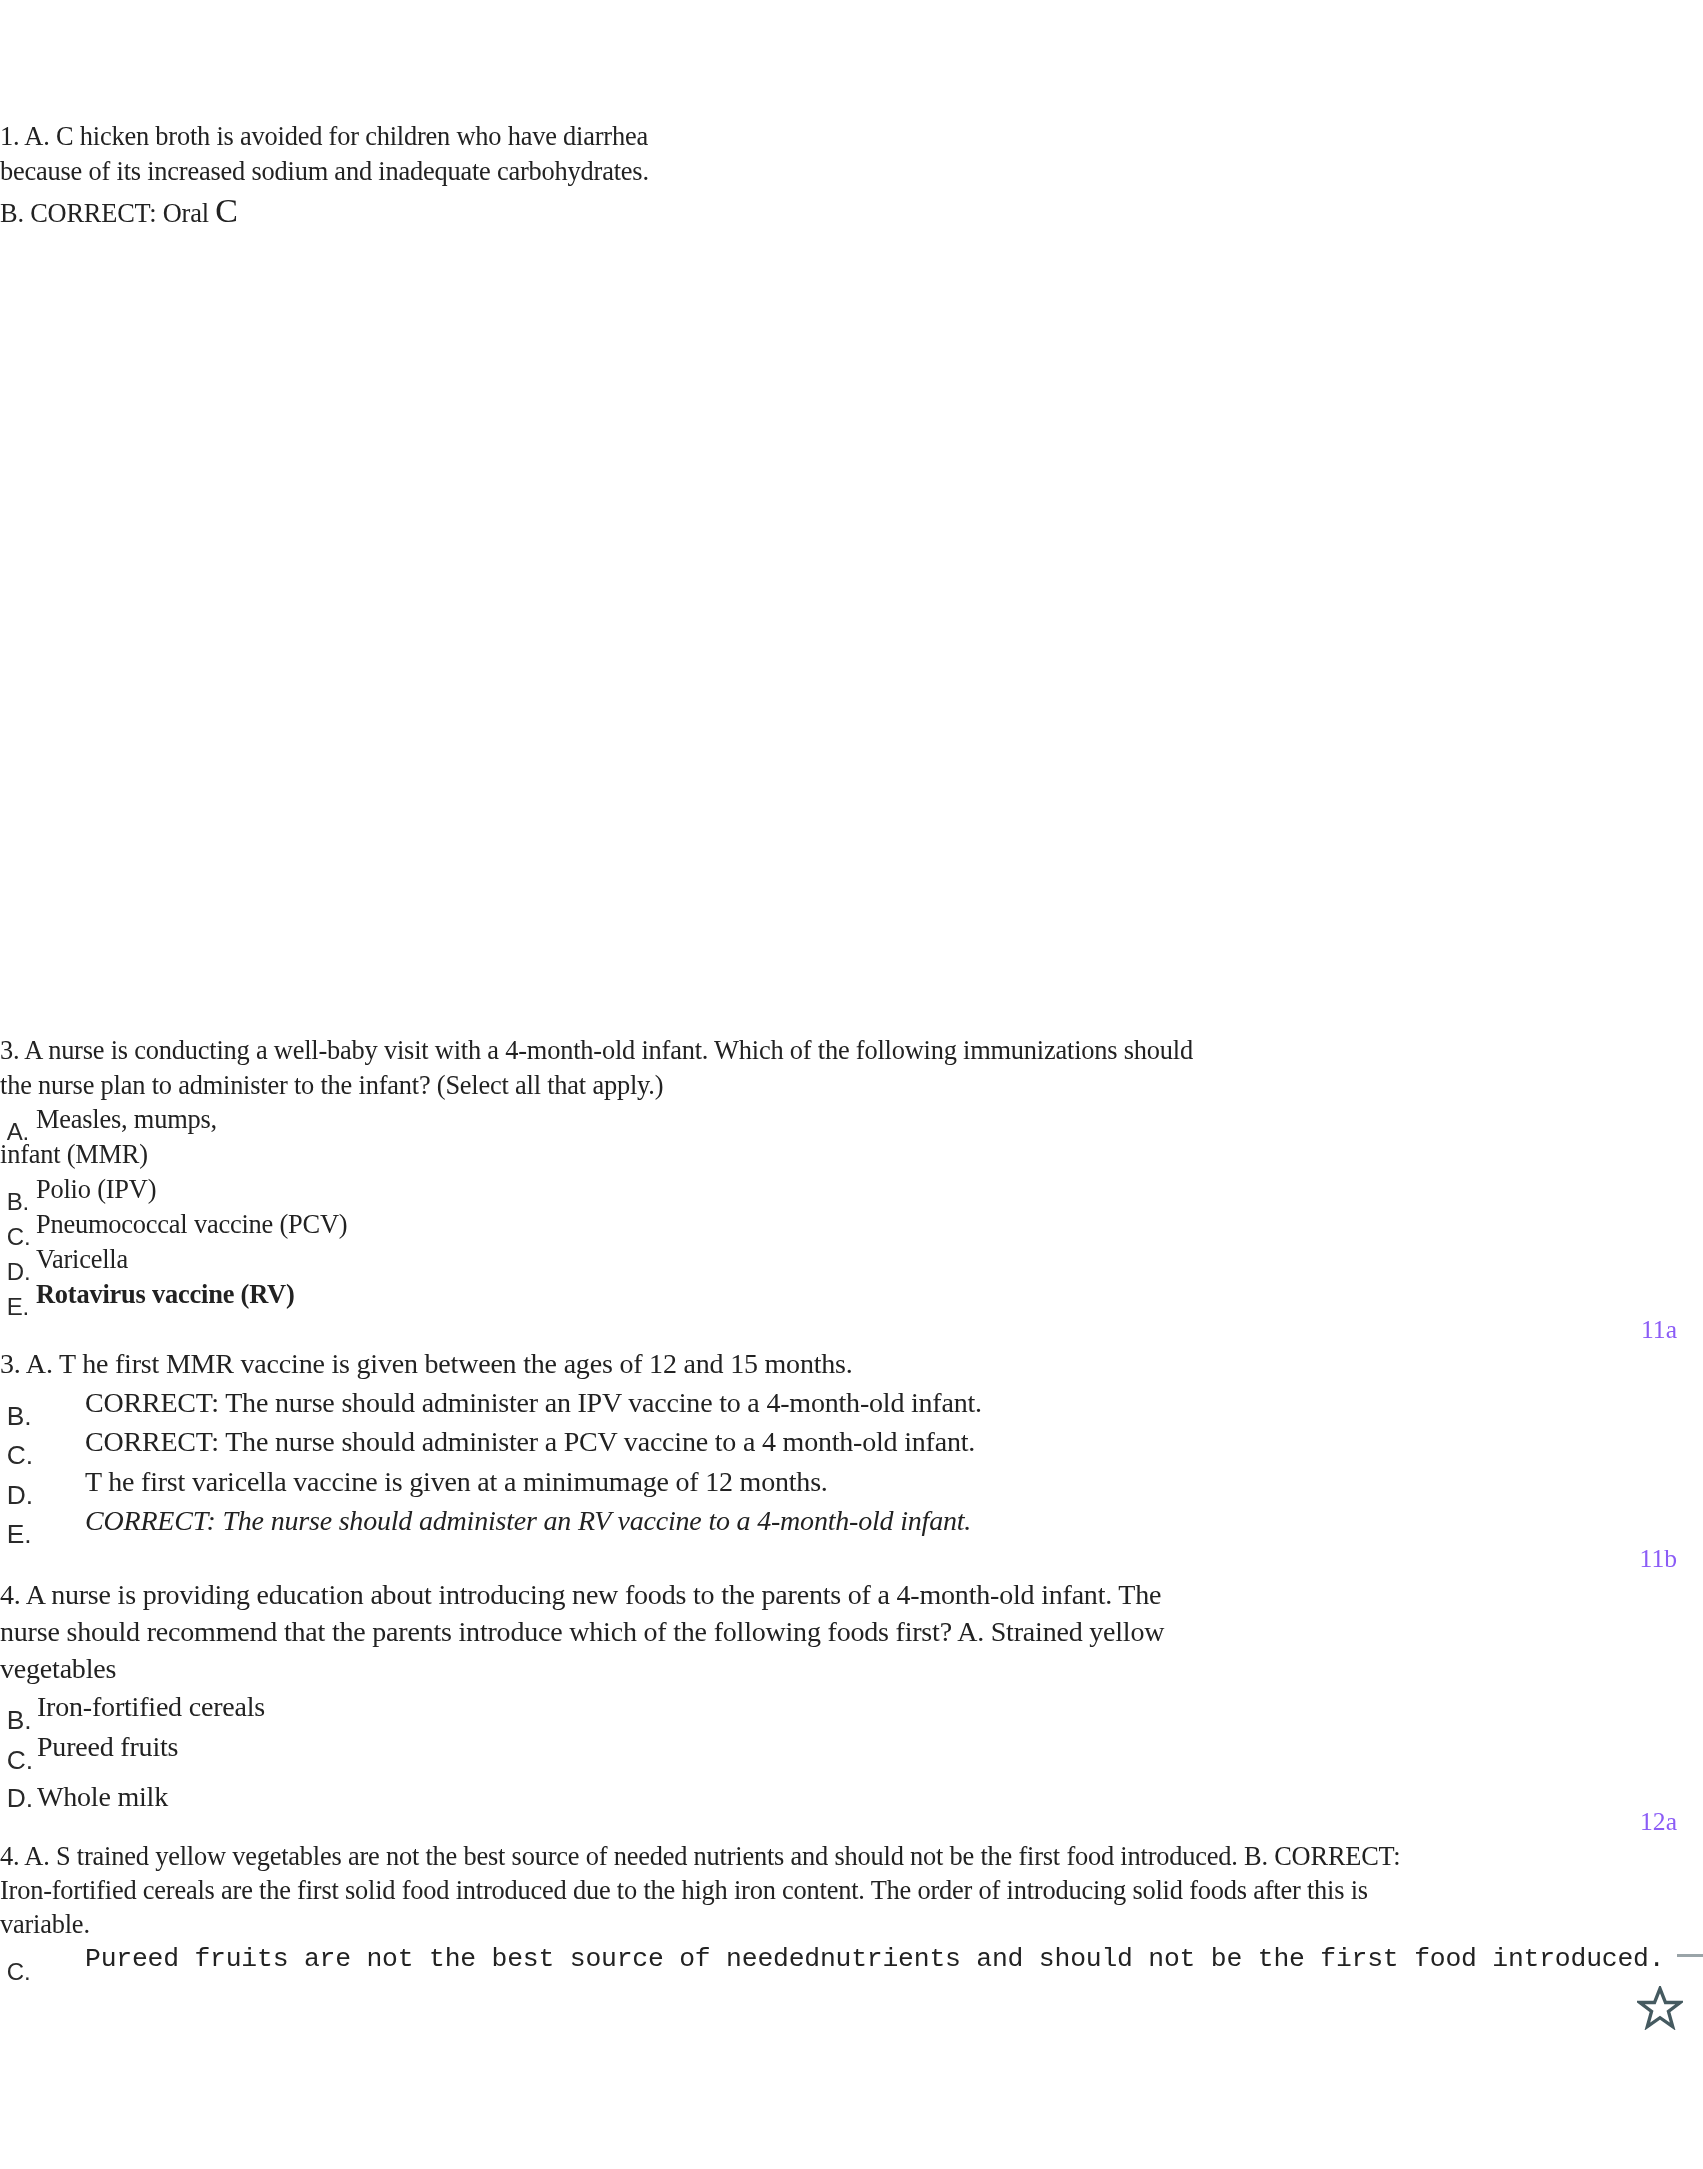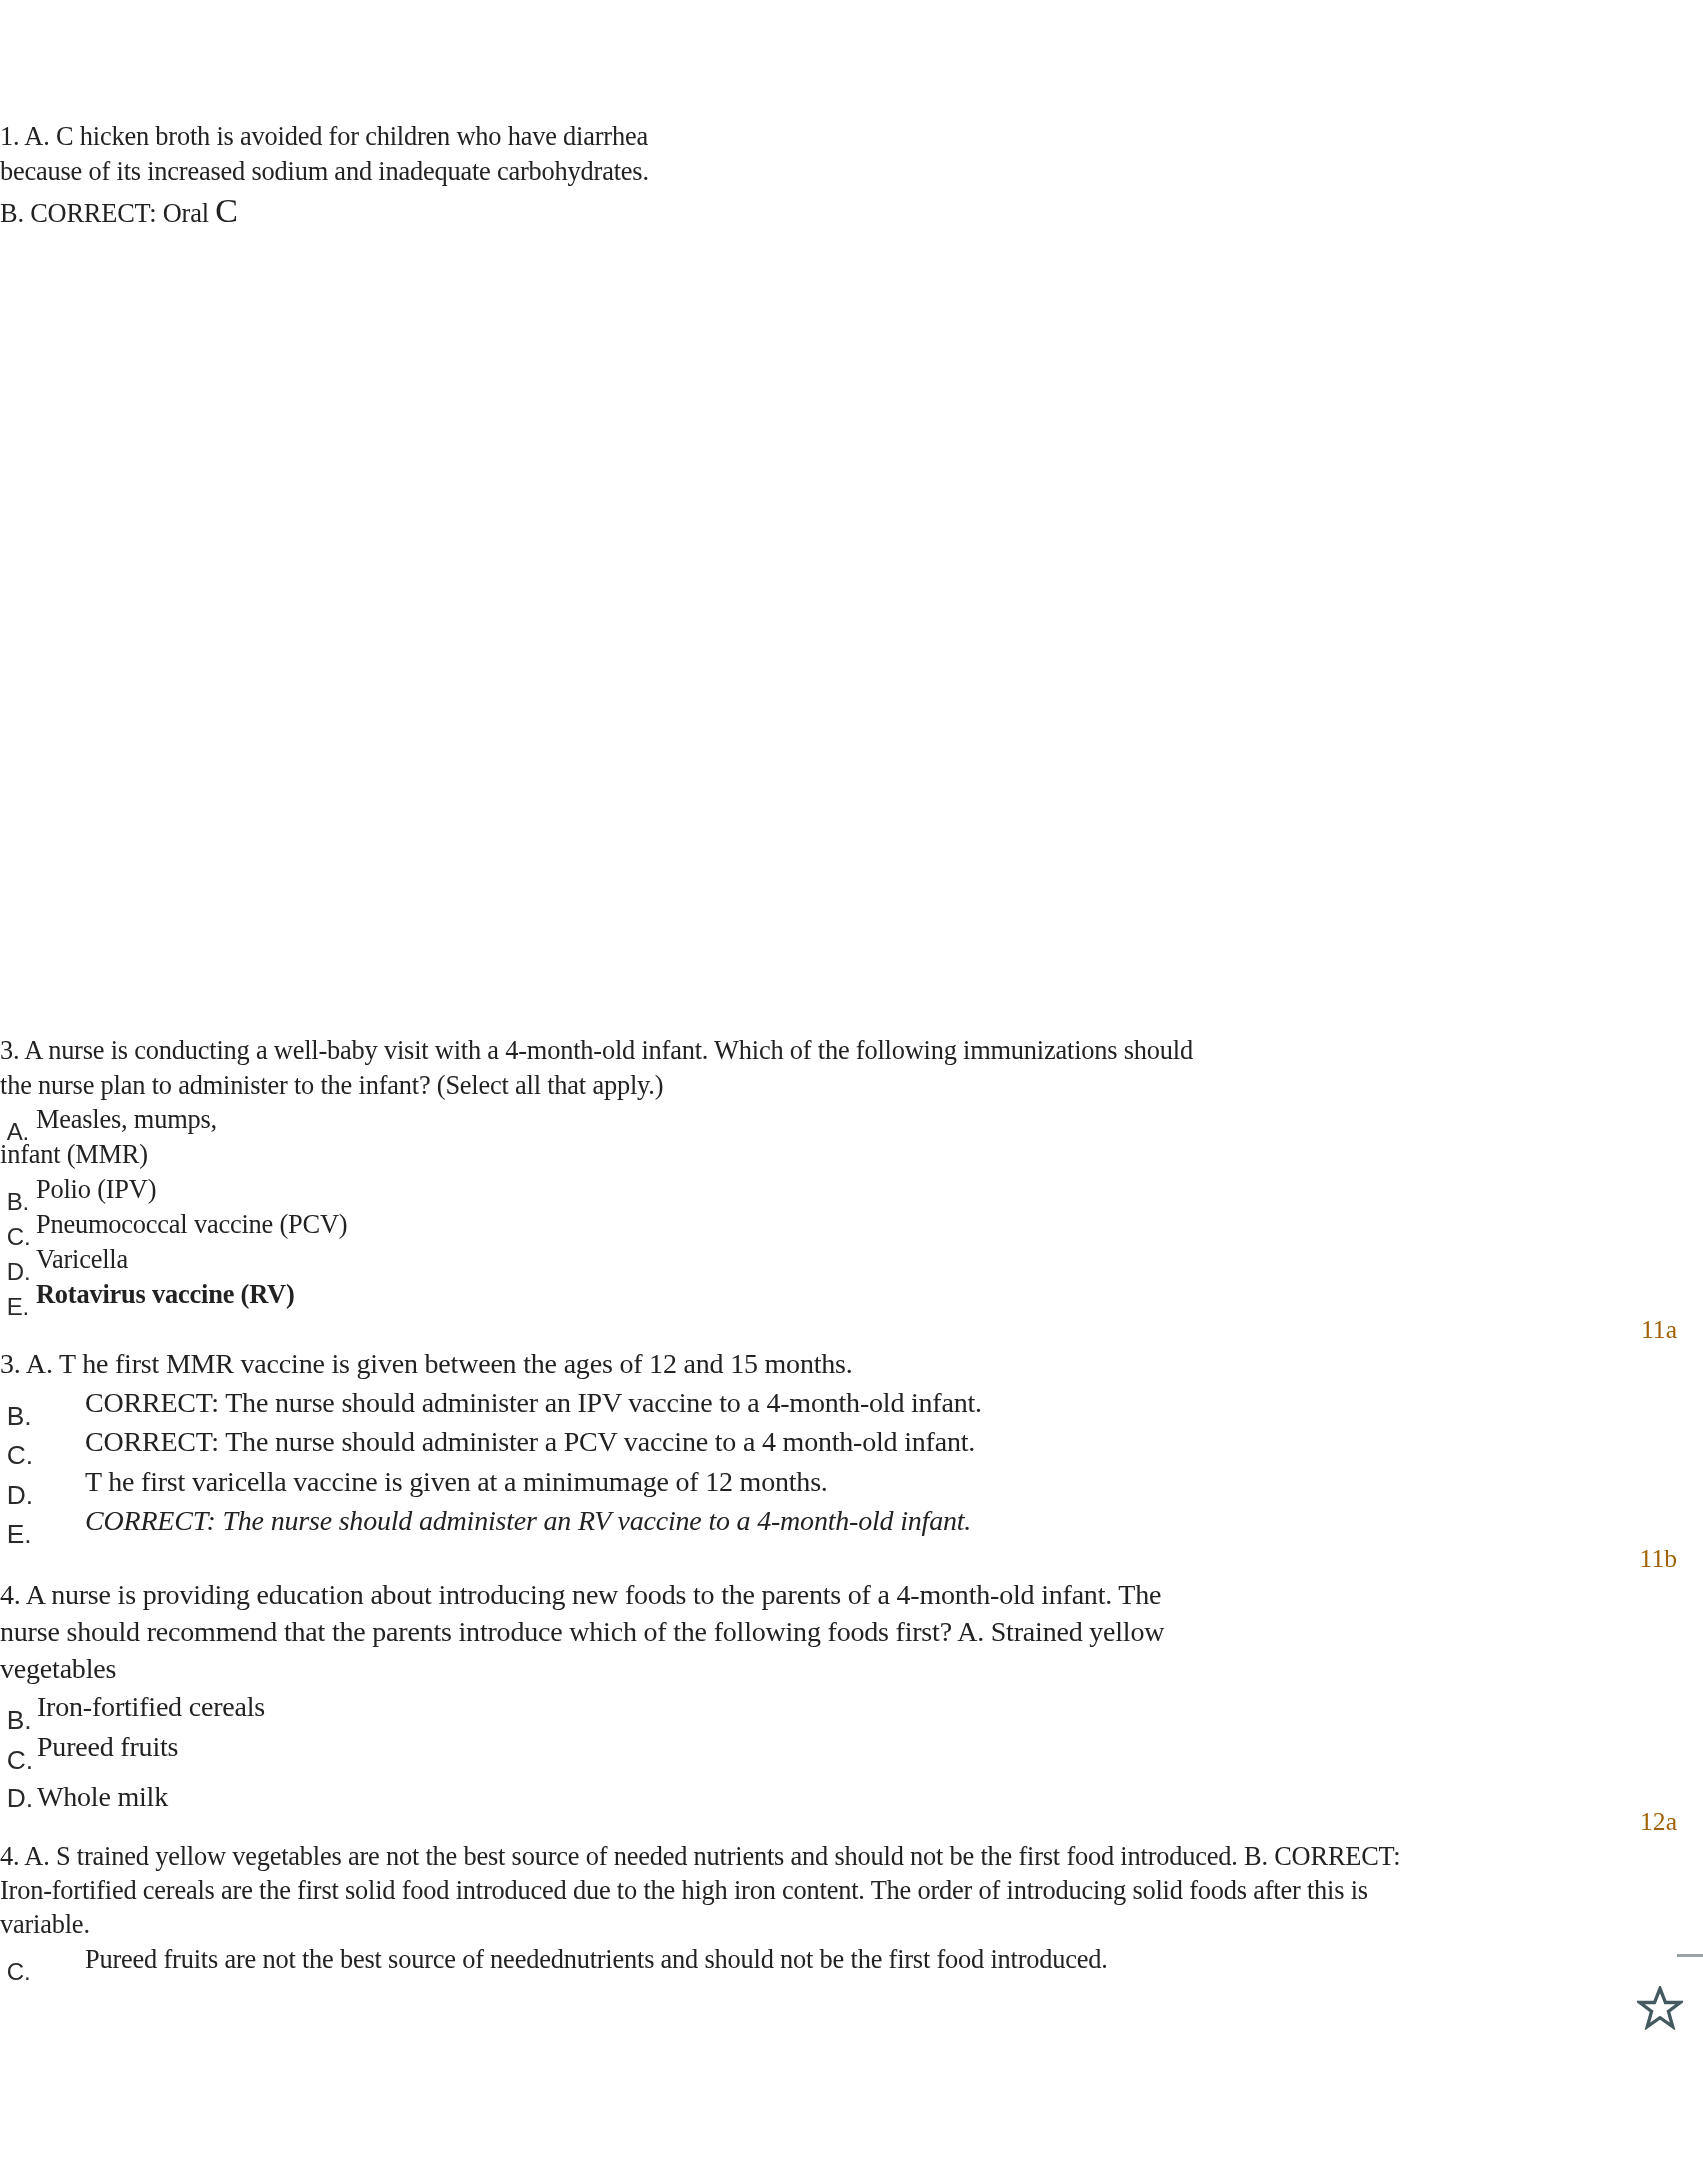--- a/index.html
+++ b/index.html
@@ -36,21 +36,21 @@
       line-height: 1;
     }
     .bigC {
       font-size: 34px;
     }
     .page-tag {
       position: absolute;
       right: 27px;
       font-family: "Liberation Serif", "DejaVu Serif", serif;
       font-size: 25.6px;
-      color: #a16207;
+      color: #8b5cf6;
       line-height: 1;
     }
     .rule {
       position: absolute;
       left: 1677px;
       top: 1954px;
       width: 26.4px;
       height: 2.6px;
       background: #9aa4a8;
     }
@@ -133,21 +133,21 @@
   <span class="opt-text s35" style="left:37px;top:12px;text-align:right;">Whole milk</span>
 </div>
 
 <div class="page-tag" style="top:1809px;">12a</div>
 
 <div class="line s32" style="top:1843px;">4. A. S trained yellow vegetables are not the best source of needed nutrients and should not be the first food introduced. B. CORRECT:</div>
 <div class="line s32" style="top:1877px;">Iron-fortified cereals are the first solid food introduced due to the high iron content. The order of introducing solid foods after this is</div>
 <div class="line s32" style="top:1911px;">variable.</div>
 <div class="line" style="top:1946px;">
   <span class="lbl s32">C.</span>
-  <span class="opt-text s32" style="left:85px;top:0;">Pureed fruits are not the best source of needednutrients and should not be the first food introduced.</span>
+  <span class="opt-text s32" style="left:85px;top:0;font-family:Liberation Mono, monospace;">Pureed fruits are not the best source of needednutrients and should not be the first food introduced.</span>
 </div>
 
 <div class="rule"></div>
 <div class="star">
   <svg width="46" height="44" viewBox="0 0 54 52">
     <polygon points="27,3 33.5,19.5 51,19.5 37,30 42,48 27,37.5 12,48 17,30 3,19.5 20.5,19.5" fill="none" stroke="#455a60" stroke-width="4" stroke-linejoin="miter"></polygon>
   </svg>
 </div>
 
 

